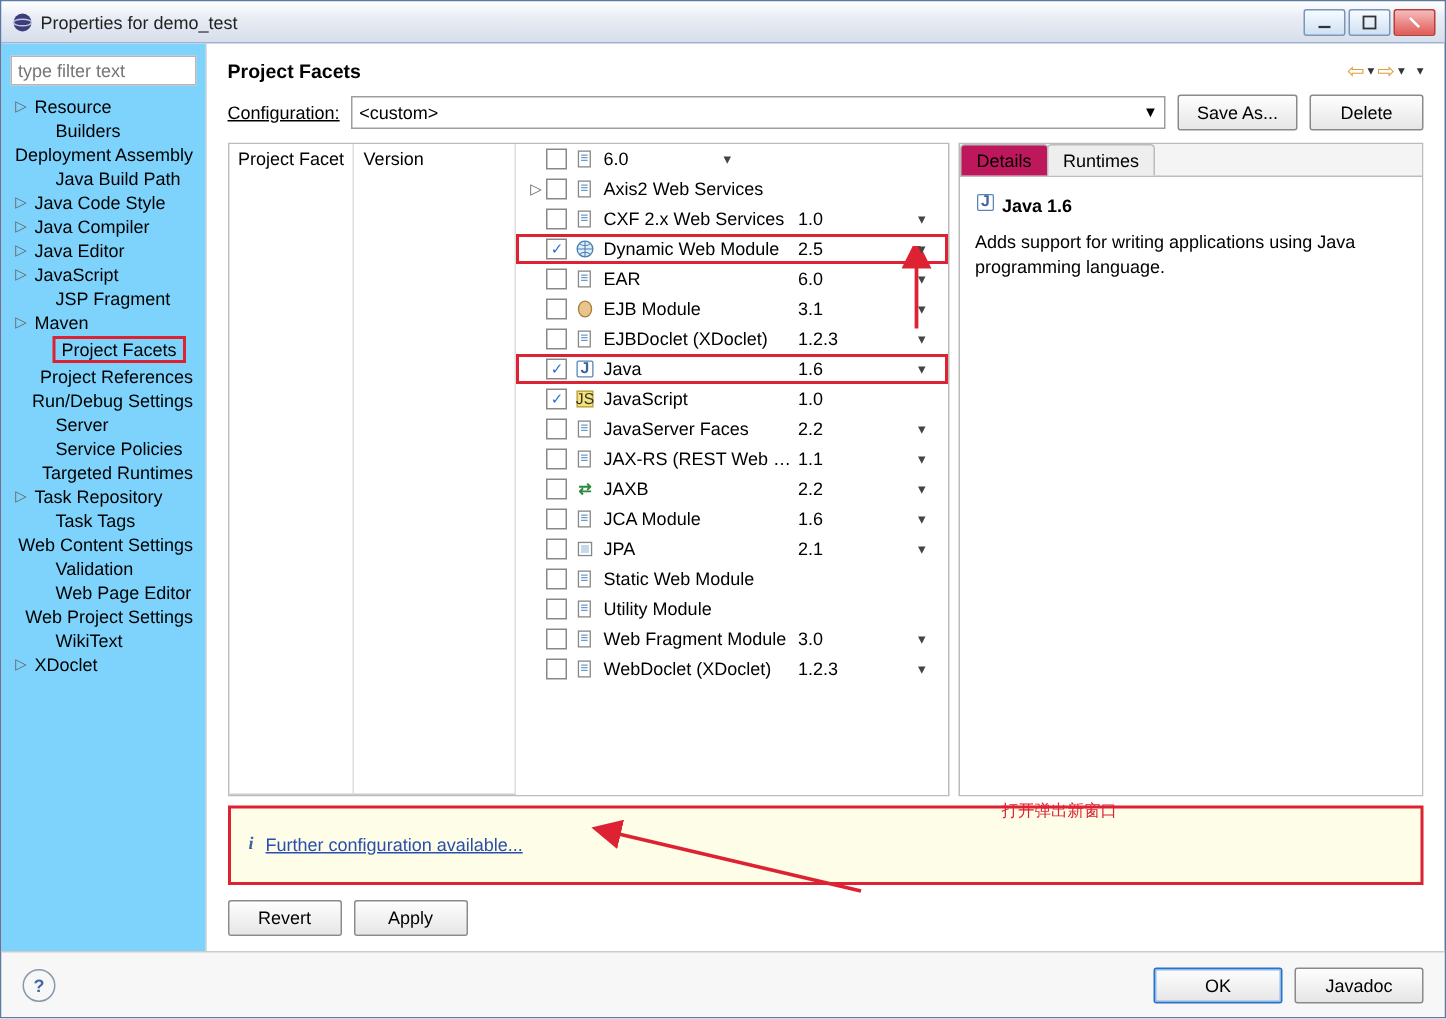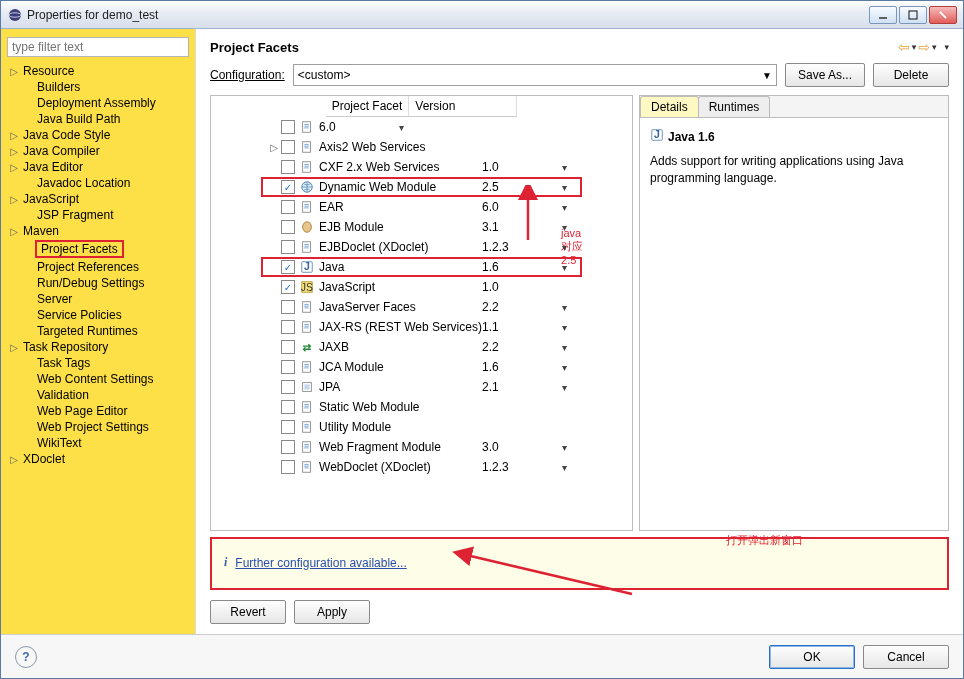--- a/index.html
+++ b/index.html
@@ -6,56 +6,56 @@
   body { margin:0; background:#fff; color:#000; user-select:none; }
   .window { width:964px; height:679px; border:1px solid #5a7aa3; display:flex; flex-direction:column; background:#fff; position:relative; }
   .titlebar { height:28px; background:linear-gradient(#fff,#e8ecf4 40%,#d7dfec); display:flex; align-items:center; padding:0 6px; border-bottom:1px solid #9fb3d1; }
   .titlebar .tb-icon { width:16px; height:16px; margin-right:4px; }
   .titlebar .title { flex:1; color:#222; }
   .winbtns { display:flex; gap:2px; }
   .winbtn { width:28px; height:18px; border:1px solid #7a96b9; background:linear-gradient(#f7fbff,#cfe1f4); border-radius:2px; display:flex; align-items:center; justify-content:center; }
   .winbtn.close { background:linear-gradient(#f5bcbc,#e15b57); border-color:#b43e3a; color:#fff; }
   .winbtn svg { width:10px; height:10px; }
   .body { flex:1; display:flex; overflow:hidden; }
-  .sidebar { width:195px; border-right:1px solid #dcdcdc; padding:8px 6px; overflow:auto; background:#fde047; }
+  .sidebar { width:195px; border-right:1px solid #dcdcdc; padding:8px 6px; overflow:auto; background:#7dd3fc; }
   .filter { width:100%; height:20px; border:1px solid #b5b5b5; padding:2px 4px; color:#888; margin-bottom:6px; }
   .tree { list-style:none; margin:0; padding:0; }
   .tree li { padding:1px 0; white-space:nowrap; display:flex; align-items:center; }
   .tree li .tw { width:14px; display:inline-flex; justify-content:center; color:#666; font-size:10px; }
   .tree li .label { padding:0 2px; }
   .tree li.selected .label { border:2px solid #d23; padding:0 4px; }
   .main { flex:1; display:flex; flex-direction:column; padding:10px 14px 6px 14px; position:relative; }
   .main-head { display:flex; align-items:center; justify-content:space-between; margin-bottom:8px; }
   .main-head h2 { font-size:13px; font-weight:bold; margin:0; }
   .nav-arrows { display:flex; gap:2px; align-items:center; }
   .nav-arrows span { font-size:14px; color:#dca13a; }
   .configrow { display:flex; align-items:center; gap:8px; margin-bottom:8px; }
   .configrow label { }
   .combo { flex:1; height:22px; border:1px solid #9d9d9d; background:#fff; display:flex; align-items:center; padding:0 4px; justify-content:space-between; }
   .btn { height:24px; min-width:76px; padding:0 12px; border:1px solid #8a8a8a; background:linear-gradient(#fefefe,#e6e6e6); border-radius:2px; display:inline-flex; align-items:center; justify-content:center; }
   .btn.default { border-color:#2a72c7; box-shadow:0 0 0 1px #8cb7e8 inset; }
   .content { flex:1; display:flex; gap:6px; overflow:hidden; }
-  .facet-panel { flex:1; border:1px solid #bcbcbc; display:flex; flex-direction:column; overflow:hidden;align-items:center; }
+  .facet-panel { flex:1; border:1px solid #bcbcbc; display:flex; flex-direction:row; overflow:hidden; }
   .facet-header { display:flex; background:#fff; border-bottom:1px solid #ccc; }
   .facet-header .col { padding:3px 6px; border-right:1px solid #ddd; font-weight:normal; }
   .facet-header .col.name { flex:1; }
   .facet-header .col.ver { width:108px; }
   .facet-list { flex:1; overflow:auto; position:relative; }
   .facet-row { display:flex; align-items:center; height:20px; padding-left:6px; position:relative; }
   .facet-row .expander { width:14px; color:#666; font-size:10px; text-align:center; }
   .facet-row .cb { width:14px; height:14px; border:1px solid #888; margin-right:4px; display:inline-flex; align-items:center; justify-content:center; font-size:10px; color:#2a72c7; background:#fff; }
   .facet-row .cb.checked::after{content:"\2713";}
   .facet-row .ficon { width:16px; height:16px; margin-right:4px; display:inline-flex; align-items:center; justify-content:center; }
   .facet-row .fname { flex:1; white-space:nowrap; overflow:hidden; text-overflow:ellipsis; }
   .facet-row .fver { width:80px; padding-right:4px; }
   .facet-row .fdrop { width:20px; color:#444; font-size:10px; }
   .facet-row.hl { outline:2px solid #d23; outline-offset:-2px; z-index:2; }
   .details-panel { width:310px; border:1px solid #bcbcbc; display:flex; flex-direction:column; }
   .dtabs { display:flex; border-bottom:1px solid #bcbcbc; background:#f4f4f4; }
-  .dtab { padding:3px 10px; border:1px solid #bcbcbc; border-bottom:none; background:#fef9c3; margin-right:-1px; border-top-left-radius:3px; border-top-right-radius:3px; }
+  .dtab { padding:3px 10px; border:1px solid #bcbcbc; border-bottom:none; background:#be185d; margin-right:-1px; border-top-left-radius:3px; border-top-right-radius:3px; }
   .dtab.inactive { background:#eee; }
   .dbody { padding:10px; flex:1; background:#fff; }
   .dbody .dtitle { font-weight:bold; display:flex; align-items:center; gap:4px; margin-bottom:8px; }
   .infobar { margin-top:6px; border:2px solid #d23; background:#fefde7; padding:16px 12px 18px; display:flex; align-items:center; gap:8px; position:relative; }
   .infobar a { color:#2a4eae; text-decoration:underline; }
   .annot-text { position:absolute; color:#d23; font-size:11px; pointer-events:none; }
   .btnrow { display:flex; justify-content:flex-start; gap:8px; padding:10px 0 4px; }
   .footer { height:44px; border-top:1px solid #ccc; display:flex; align-items:center; justify-content:space-between; padding:0 14px; background:#f7f7f7; }
   .help-icon { width:22px; height:22px; border:1px solid #89a; border-radius:50%; display:flex; align-items:center; justify-content:center; color:#46a; font-weight:bold; }
   svg.docicon { width:14px; height:14px; }
@@ -120,25 +120,20 @@
             <span class="tw">▷</span>
             <span class="label">Java Code Style</span>
           </li>
           <li>
             <span class="tw">▷</span>
             <span class="label">Java Compiler</span>
           </li>
           <li>
             <span class="tw">▷</span>
             <span class="label">Java Editor</span>
-          </li>
-          <li>
-            <span style="width: 14px; display: inline-block;"></span>
-            <span class="tw"></span>
-            <span class="label">Javadoc Location</span>
           </li>
           <li>
             <span class="tw">▷</span>
             <span class="label">JavaScript</span>
           </li>
           <li>
             <span style="width: 14px; display: inline-block;"></span>
             <span class="tw"></span>
             <span class="label">JSP Fragment</span>
           </li>
@@ -550,16 +545,16 @@
         <button class="btn">Revert</button>
         <button class="btn">Apply</button>
       </div>
     </div>
   </div>
 
   <div class="footer">
     <div class="help-icon">?</div>
     <div style="display:flex;gap:8px;">
       <button class="btn default" style="min-width:86px">OK</button>
-      <button class="btn" style="min-width:86px">Cancel</button>
+      <button class="btn" style="min-width:86px">Javadoc</button>
     </div>
   </div>
 </div>
 
 </body></html>

